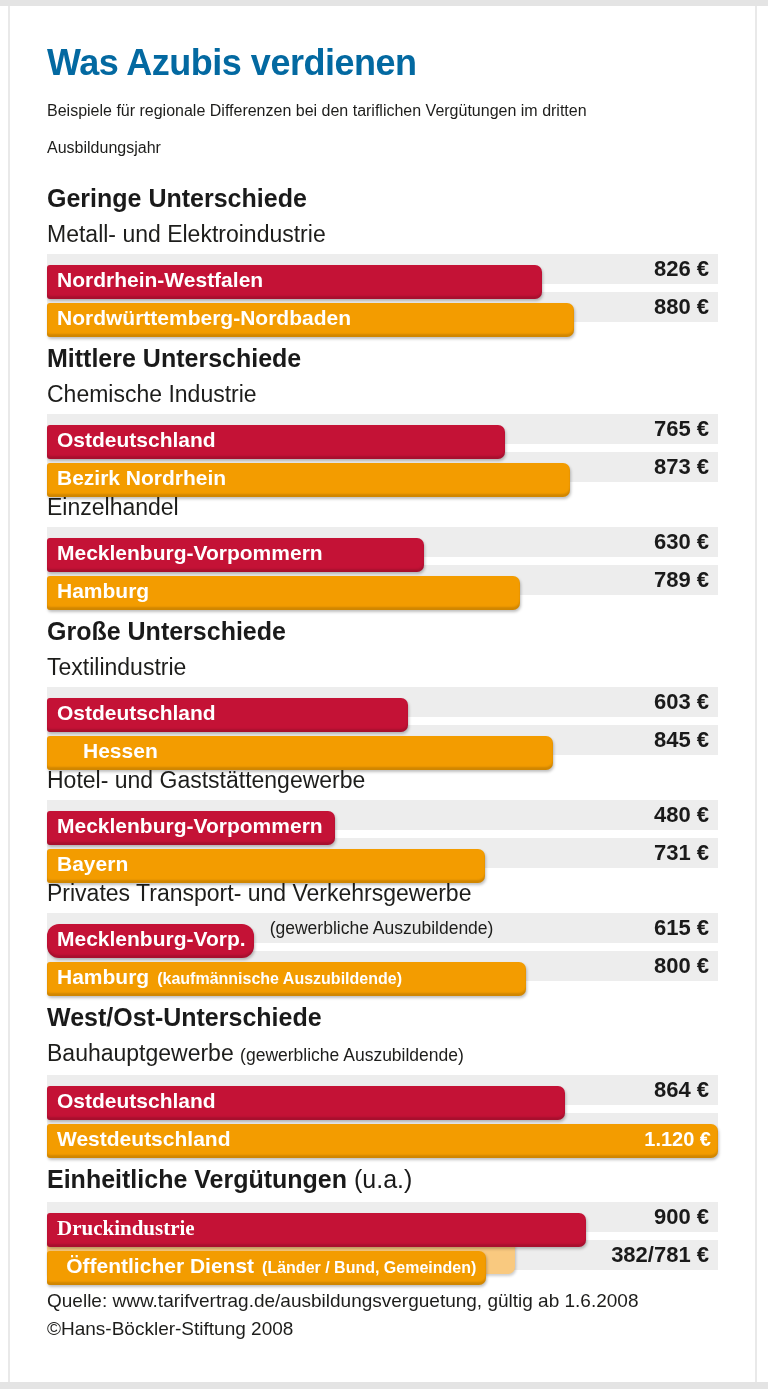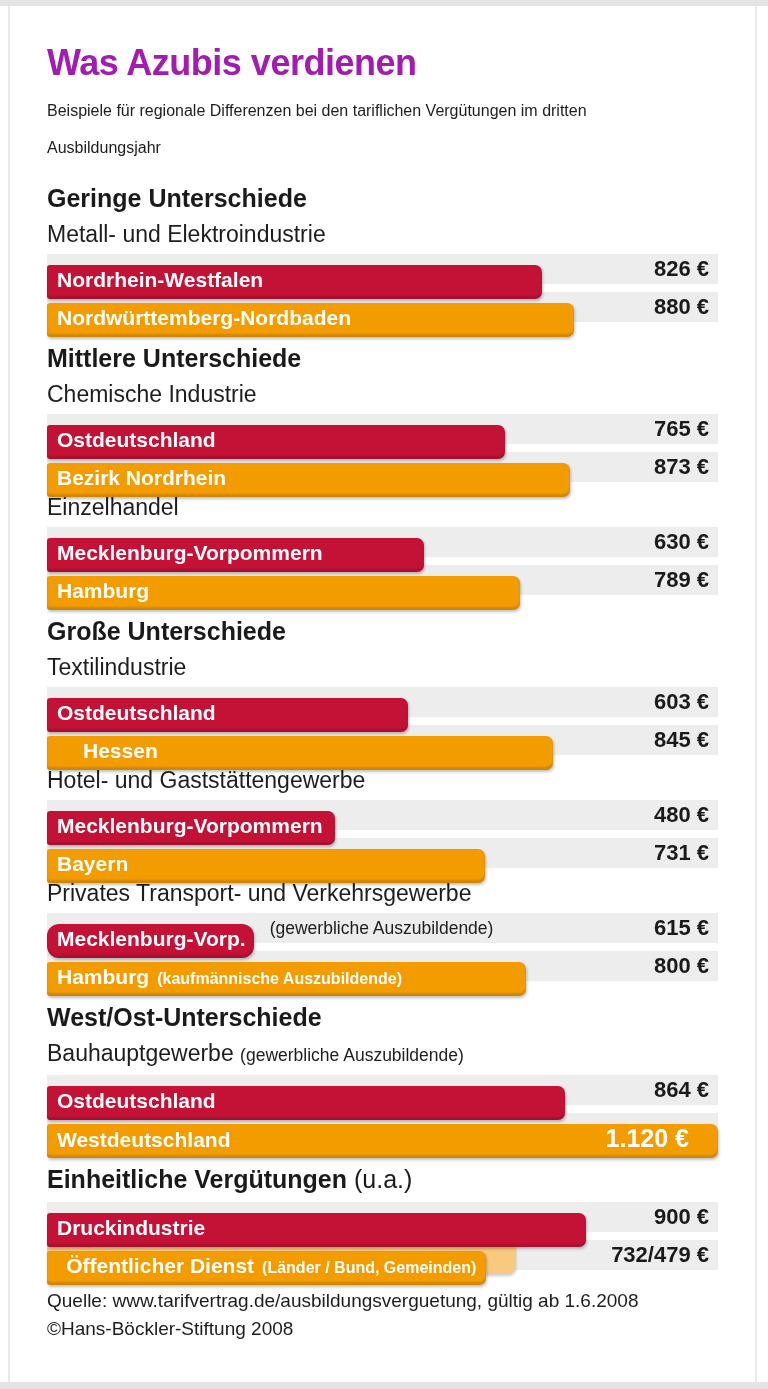--- a/index.html
+++ b/index.html
@@ -15,21 +15,21 @@
   .frame-top    { position:absolute; top:0; left:0; right:0; height:6px; background:#e4e4e4; }
   .frame-bottom { position:absolute; bottom:0; left:0; right:0; height:7px; background:#e4e4e4; }
   .frame-left   { position:absolute; top:6px; bottom:7px; left:8px;  width:2px; background:#e9e9e9; }
   .frame-right  { position:absolute; top:6px; bottom:7px; right:11px; width:2px; background:#e9e9e9; }
 
   .content { position:absolute; left:47px; top:0; width:671px; }
 
   .title {
     margin-top:42px;
     font-size:36px; font-weight:bold; letter-spacing:-0.5px;
-    color:#a21caf;
+    color:#0369a1;
   }
   .subtitle {
     margin-top:8px;
     font-size:16px; line-height:37px;
     max-width:632px;
   }
 
   .section { margin-top:18px; }
   .section-heading { font-size:25px; font-weight:bold; line-height:29px; margin-bottom:4px; color:#1a1a1a; }
   .heading-note { font-weight:normal; }
@@ -51,21 +51,21 @@
     border-radius:3px 7px 7px 3px;
     box-sizing:border-box; padding-left:10px;
     display:flex; align-items:baseline;
     box-shadow:1px 2px 3px rgba(0,0,0,0.25), inset 0 -3px 2px rgba(0,0,0,0.14);
     white-space:nowrap; overflow:visible;
   }
   .bar.red    { background:#c41236; }
   .bar.orange { background:#f39c00; }
   .bar-label { color:#ffffff; font-weight:bold; font-size:21px; line-height:30px; }
   .note-inside { color:#ffffff; font-weight:bold; font-size:16px; margin-left:8px; }
-  .value-inside { margin-left:auto; padding-right:29px; color:#ffffff; font-weight:bold; font-size:25px; }
+  .value-inside { margin-left:auto; padding-right:7px; color:#ffffff; font-weight:bold; font-size:20px; }
   .note-outside { position:absolute; top:0; line-height:30px; font-size:17.5px; color:#1d1d1b; z-index:3; white-space:nowrap; }
   .value { position:absolute; right:9px; top:0; line-height:30px; font-size:22px; font-weight:bold; color:#1a1a1a; z-index:3; white-space:nowrap; }
 
   .footer { margin-top:13px; font-size:19px; line-height:28px; }
 </style>
 </head>
 <body>
 
 <div class="frame-top"></div>
 <div class="frame-bottom"></div>
@@ -208,33 +208,33 @@
               <span class="value-inside">1.120 €</span>
             </div>
           </div>
         </div>
       </div>
       <div class="section">
         <div class="section-heading"><span class="heading-text">Einheitliche Vergütungen</span> <span class="heading-note">(u.a.)</span></div>
         <div class="group">
           <div class="row">
             <div class="track"></div>
-            <div class="bar red" style="width: 80.36%;">
+            <div class="bar red" style="width: 80.36%; font-family: Liberation Serif, serif;">
               <span class="bar-label">Druckindustrie</span>
             </div>
             <span class="value">900 €</span>
           </div>
           <div class="row">
             <div class="track"></div>
             <div class="bar-light" style="width: 69.73%;"></div>
             <div class="bar orange" style="width: 65.36%; justify-content: center;">
               <span class="bar-label">Öffentlicher Dienst</span>
               <span class="note-inside">(Länder / Bund, Gemeinden)</span>
             </div>
-            <span class="value">732/479 €</span>
+            <span class="value">382/781 €</span>
           </div>
         </div>
       </div>
     </div>
 
   <div class="footer">
     <div>Quelle: www.tarifvertrag.de/ausbildungsverguetung, gültig ab 1.6.2008</div>
     <div>©Hans-Böckler-Stiftung 2008</div>
   </div>
 </div>

